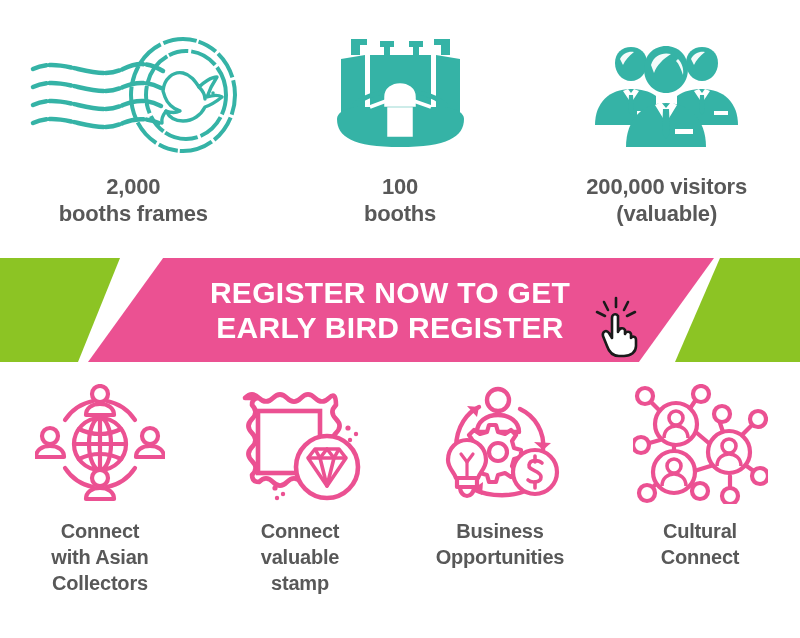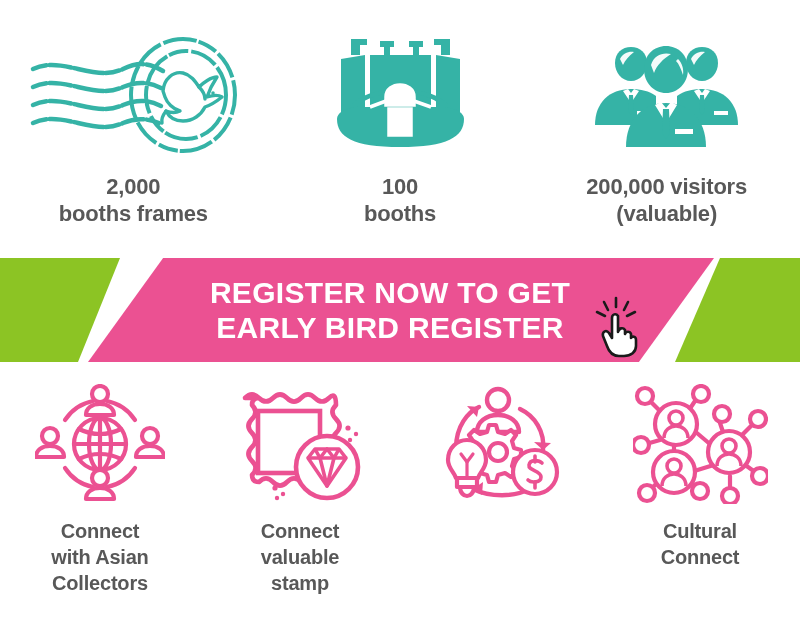--- a/index.html
+++ b/index.html
@@ -458,20 +458,24 @@
             <path d="M13 76 C13 64, 22 56, 32 56 C42 56, 51 64, 51 76
                      C51 84, 45 88, 43 94 L21 94 C19 88, 13 84, 13 76 Z"></path>
             <rect x="22" y="94" width="20" height="9"></rect>
             <path d="M25 103 C25 109, 29 112, 32 112 C35 112, 39 109, 39 103 Z"></path>
           </g>
           <g stroke="#eb5192" fill="none" stroke-width="3.2" stroke-linecap="round">
             <path d="M26 70 L32 78 L38 70"></path>
             <line x1="32" y1="78" x2="32" y2="92"></line>
           </g>
         </svg>
+      </div>
+      <div class="benefit-label">
+        <div>Business</div>
+        <div>Opportunities</div>
       </div>
     </div>
 
     <div class="benefit-item">
       <div class="benefit-icon">
         <svg width="135" height="120" viewBox="0 0 135 120">
 
           <g stroke="#eb5192" fill="none" stroke-width="4.2" stroke-linecap="round">
             <line x1="16" y1="16" x2="30" y2="30"></line>
             <line x1="64" y1="14" x2="56" y2="26"></line>

